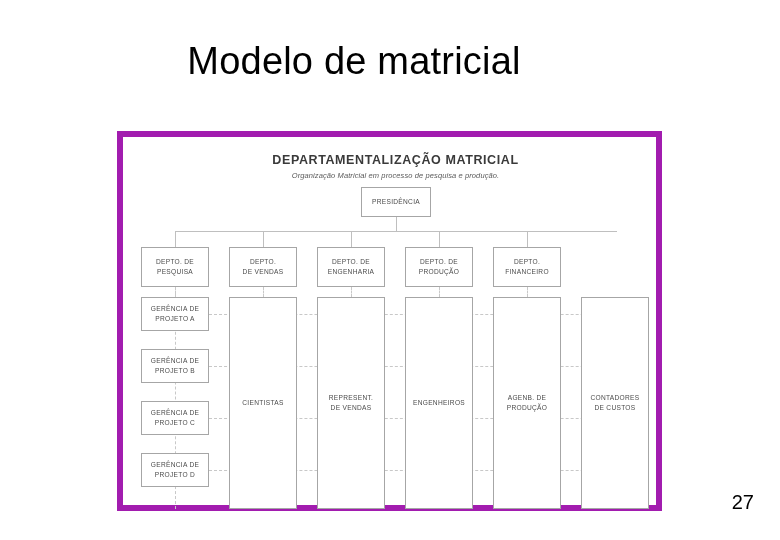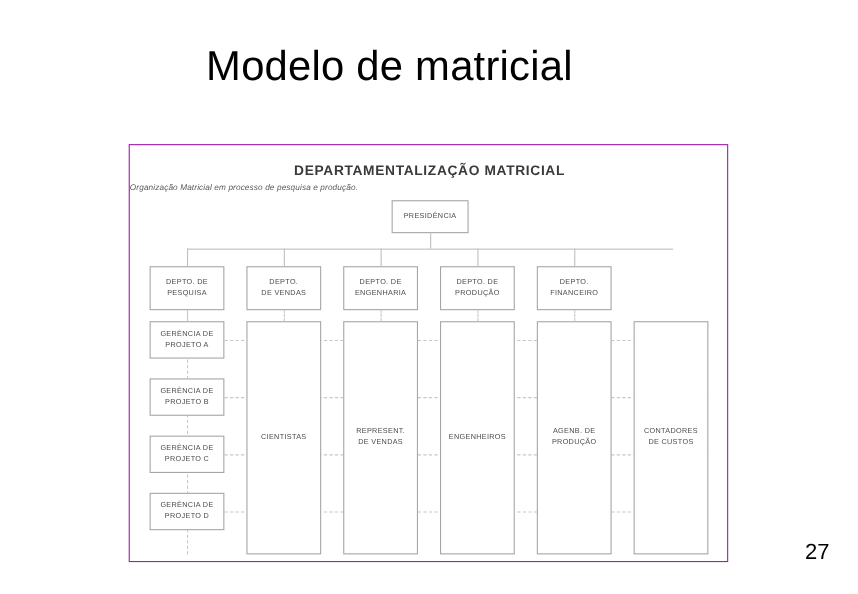--- a/index.html
+++ b/index.html
@@ -37,21 +37,21 @@
     color: #000000;
   }
 
   
   .diagram-frame {
     position: absolute;
     left: 117px;
     top: 131px;
     width: 545px;
     height: 380px;
-    border: 1px solid #a21caf;
+    border: 6px solid #a21caf;
     background: #ffffff;
     box-sizing: border-box;
   }
 
   .diagram-inner {
     position: absolute;
     left: 0;
     top: 0;
     width: 545px;
     height: 380px;
@@ -66,21 +66,21 @@
     font-size: 12.5px;
     font-weight: bold;
     color: #3a3a3a;
     letter-spacing: 0.6px;
   }
   .diag-subtitle {
     position: absolute;
     left: 0;
     top: 34px;
     width: 545px;
-    text-align: left;
+    text-align: center;
     font-size: 7.5px;
     font-style: italic;
     color: #5a5a5a;
     letter-spacing: 0.1px;
   }
 
   
   .box {
     position: absolute;
     border: 1px solid #a6a6a6;

